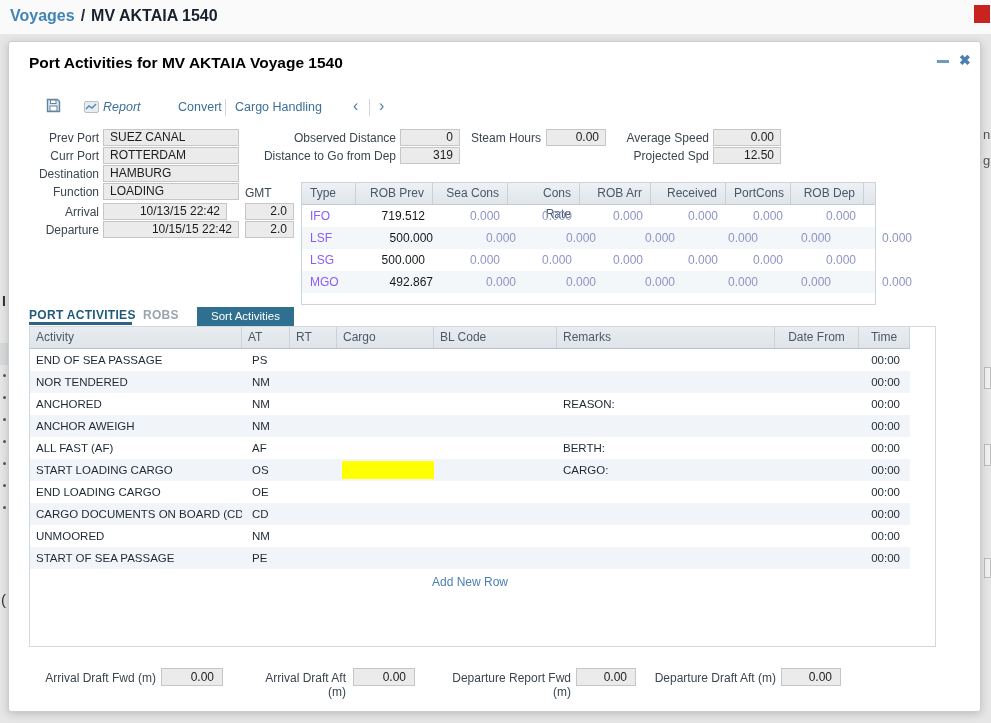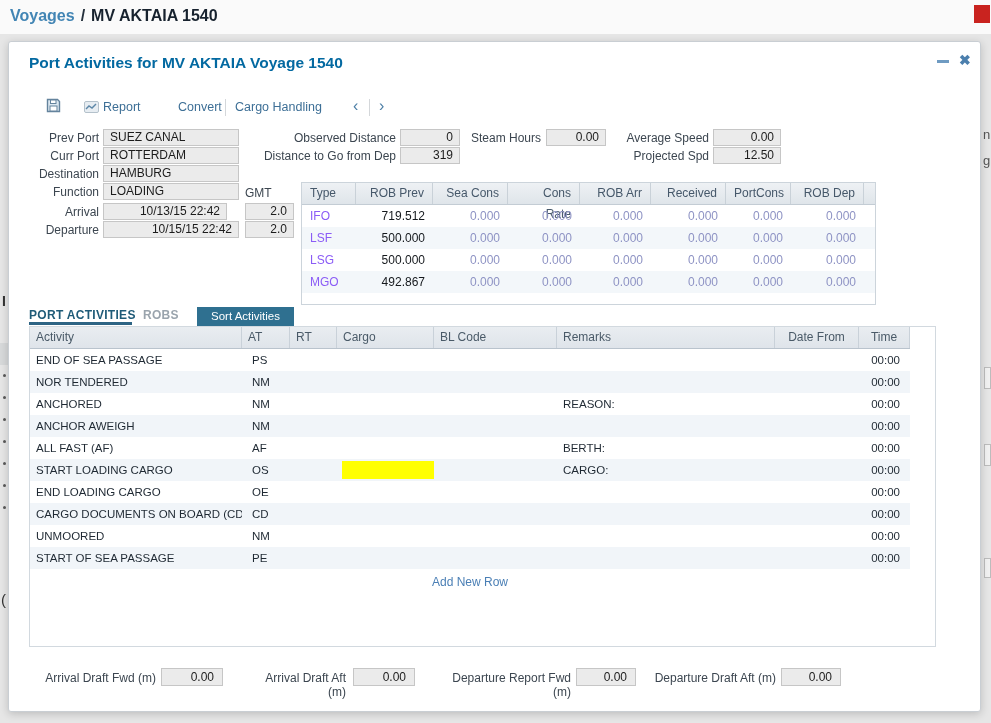--- a/index.html
+++ b/index.html
@@ -15,21 +15,21 @@
   .badge { position:absolute; left:974px; top:5px; width:16px; height:18px; background:#c9231f; }
 
   
   .frag { position:absolute; color:#555; }
   .frag-band { position:absolute; background:#d7d9da; }
   .dot { position:absolute; width:3px; height:3px; border-radius:50%; background:#5a5a5a; left:3px; }
   .scrollfrag { position:absolute; left:984px; width:7px; background:#f1f1f1; border:1px solid #bcbcbc; }
 
   
   .modal { position:absolute; left:8px; top:41px; width:973px; height:671px; background:#ffffff; border:1px solid #c9ced3; border-radius:3px; box-shadow:0 2px 8px rgba(0,0,0,.18); }
-  .m-title { position:absolute; left:20px; top:12px; font-size:15.5px; font-weight:bold; color:#0369a1; }
+  .m-title { position:absolute; left:20px; top:12px; font-size:15.5px; font-weight:bold; color:#000000; }
   .win-min { position:absolute; left:928px; top:18px; width:12px; height:3px; background:#6f9bc2; cursor:pointer; }
   .win-close { position:absolute; left:950px; top:10px; font-size:14px; font-weight:bold; color:#4b7fad; cursor:pointer; }
 
   
   .tb-item { position:absolute; top:58px; color:#3d6f96; font-size:12.5px; cursor:pointer; }
   .tb-div { position:absolute; top:57px; width:1px; height:17px; background:#d4d7da; }
   .chev { position:absolute; top:55px; font-size:16px; color:#4d7fa6; cursor:pointer; }
   .saveicon { position:absolute; left:37px; top:56px; }
   .reporticon { position:absolute; left:75px; top:59px; }
 
@@ -41,21 +41,21 @@
   
   .rob-wrap { position:absolute; left:292px; top:140px; width:575px; height:123px; border:1px solid #ccd4db; background:#fff; }
   .rob-grid { display:grid; grid-template-columns:54px 77px 75px 72px 71px 75px 65px 73px; }
   .rob-head { background:linear-gradient(#eef1f4,#dfe5ea); border-bottom:1px solid #c3ccd4; }
   .rob-head > div { height:21px; line-height:21px; font-size:12px; color:#46586a; border-right:1px solid #c9d1d8; padding:0 8px 0 8px; }
   .rob-head > div.rh { text-align:right; }
   .rob-row > div { height:22px; line-height:22px; font-size:12px; padding:0 8px; }
   .rob-row > div.v { text-align:right; color:#8e93c4; }
   .rob-row > div.k { color:#8b5cf6; }
   .rob-row > div.p { text-align:right; color:#15191d; }
-  .rob-row.alt { background:#f3f7fa; }
+  .rob-row.alt { background:#f3f7fa;gap:8px; }
 
   
   .tab-active { position:absolute; left:20px; top:266px; font-size:12px; font-weight:bold; color:#1f5b78; letter-spacing:.3px; cursor:pointer; }
   .tab-underline { position:absolute; left:20px; top:280px; width:103px; height:3px; background:#2d6484; }
   .tab-inactive { position:absolute; left:134px; top:266px; font-size:12px; font-weight:bold; color:#9aa4ad; letter-spacing:.3px; cursor:pointer; }
   .sort-btn { position:absolute; left:188px; top:265px; width:97px; height:19px; background:#2f7090; color:#fff; font-size:11.5px; text-align:center; line-height:19px; cursor:pointer; }
 
   
   .act-wrap { position:absolute; left:20px; top:284px; width:907px; height:321px; border:1px solid #d2d9df; background:#fff; }
   .act-grid { display:grid; grid-template-columns:212px 48px 47px 97px 123px 218px 84px 51px; width:880px; }
@@ -112,21 +112,21 @@
         <rect x="4" y="8" width="7" height="5" fill="#fff" stroke="#64839d" stroke-width="1"></rect>
         <rect x="4.5" y="2" width="5.5" height="3.5" fill="#fff" stroke="#64839d" stroke-width="1"></rect>
       </svg>
   </div>
   <div class="reporticon">
     <svg width="15" height="12" viewBox="0 0 15 12">
         <rect x="0.5" y="0.5" width="14" height="11" rx="1.5" fill="#e7edf2" stroke="#b4c1cb" stroke-width="1"></rect>
         <polyline points="2,8 5,5 8,7 12,3" fill="none" stroke="#5d87a8" stroke-width="1.4"></polyline>
       </svg>
   </div>
-  <div class="tb-item" style="left:94px;">Report</div>
+  <div class="tb-item" style="left:94px;font-style:italic;">Report</div>
   <div class="tb-item" style="left:169px;">Convert</div>
   <div class="tb-div" style="left:216px;"></div>
   <div class="tb-item" style="left:226px;">Cargo Handling</div>
   <div class="chev" style="left:344px;">‹</div>
   <div class="tb-div" style="left:360px;"></div>
   <div class="chev" style="left:370px;">›</div>
 
   <div class="flabel" style="left:10px; top:89px; width:80px;">Prev Port</div>
   <div class="finput" style="left:94px; top:87px; width:136px;">SUEZ CANAL</div>
   <div class="flabel" style="left:10px; top:107px; width:80px;">Curr Port</div>

